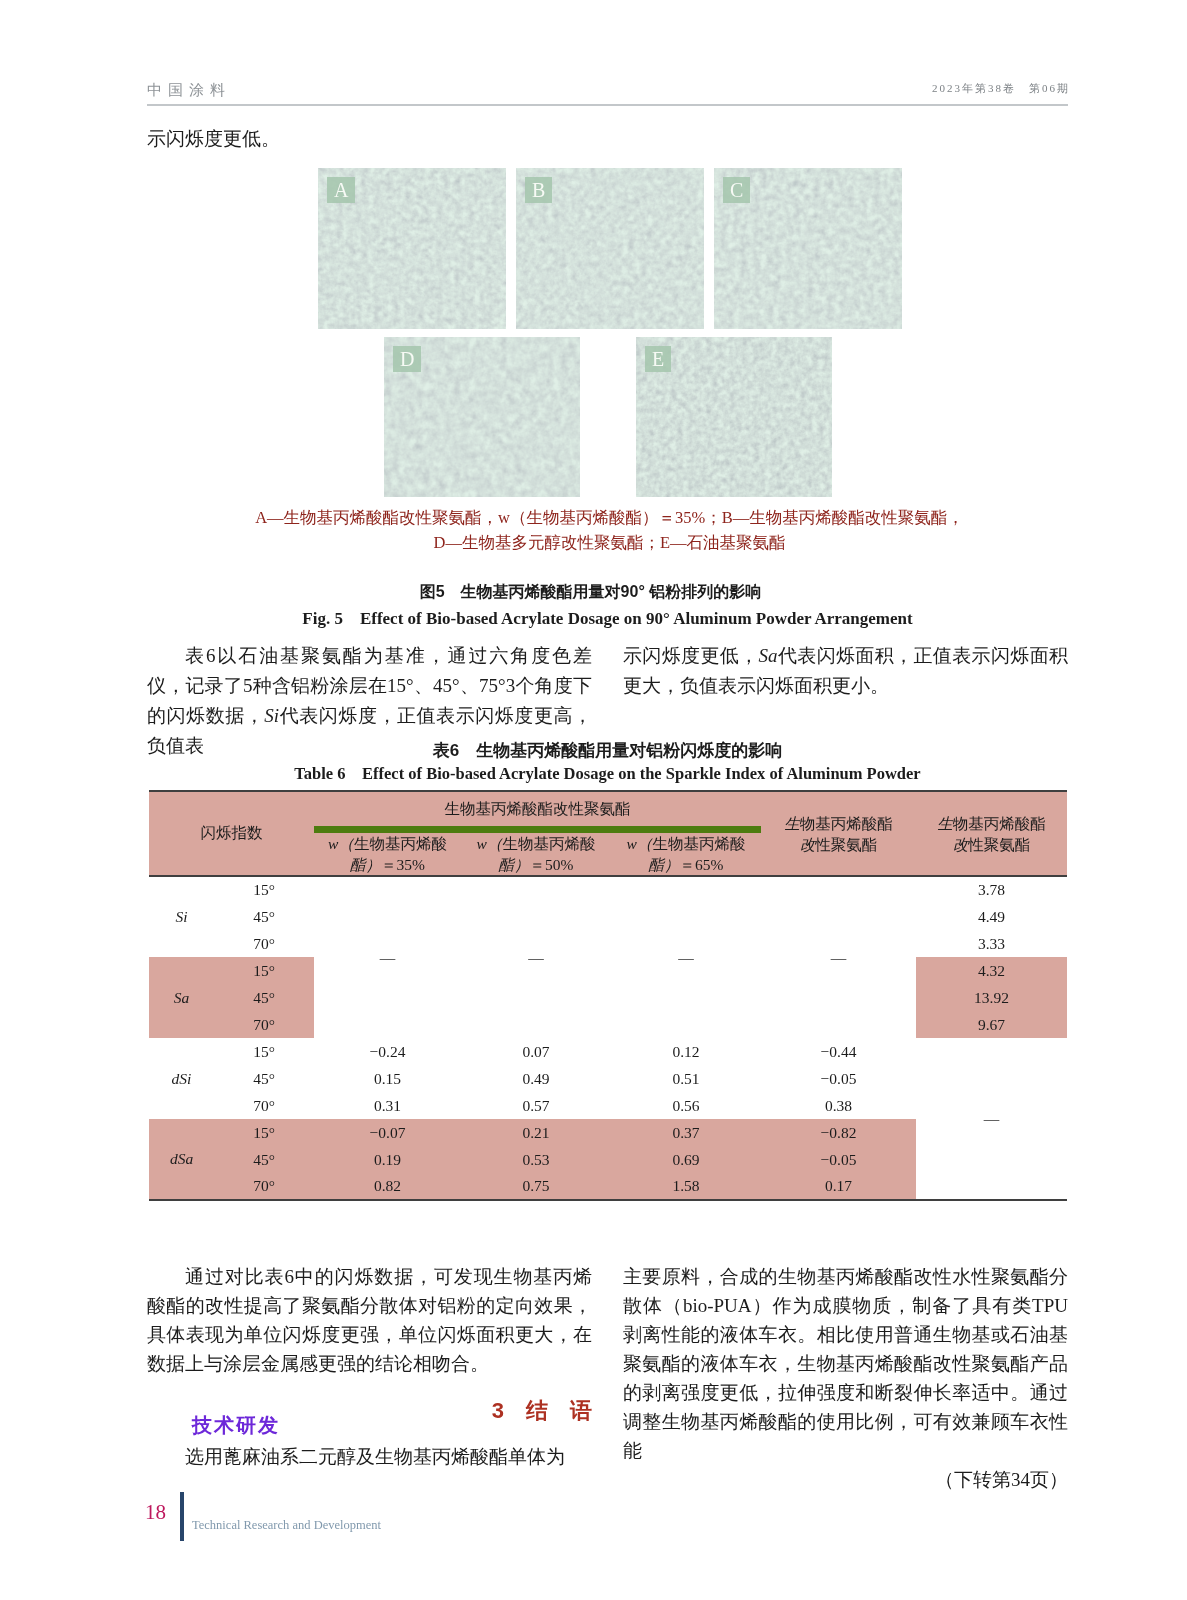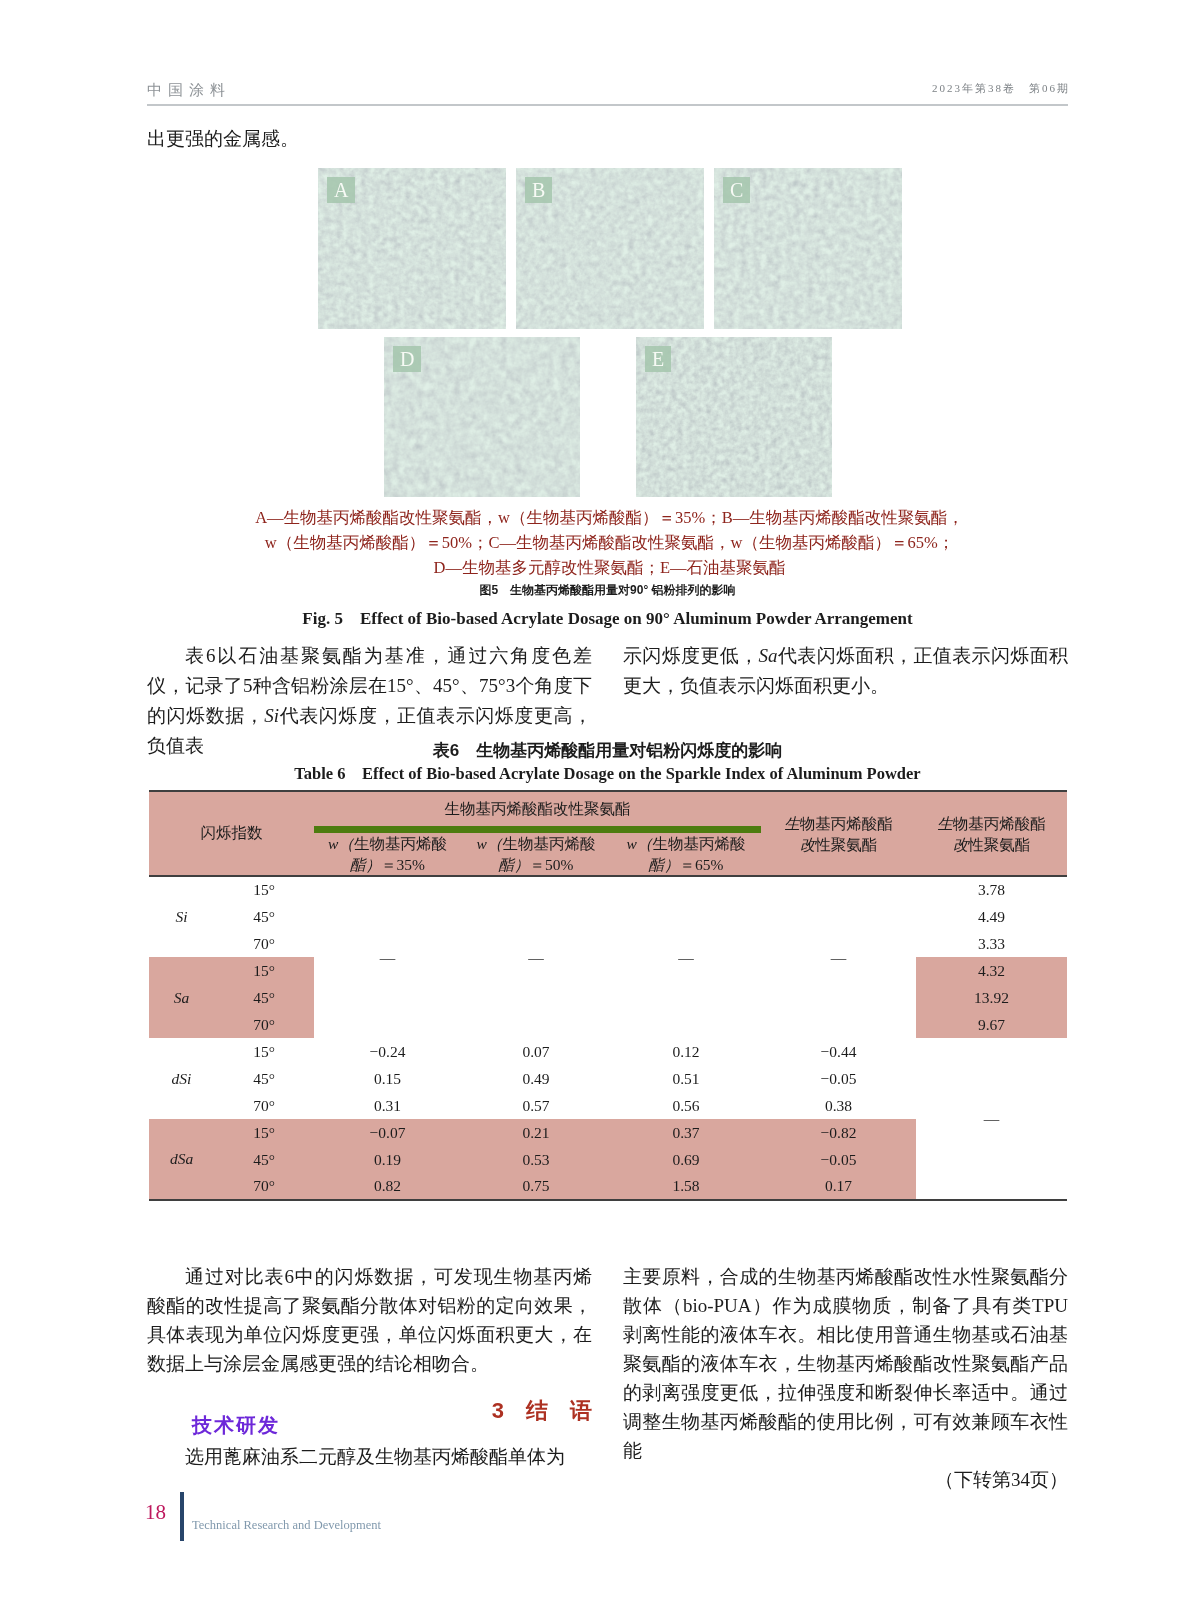--- a/index.html
+++ b/index.html
@@ -17,21 +17,21 @@
   
   .tile{position:absolute;overflow:hidden;}
   .tile svg{display:block;width:100%;height:100%;}
   .tile-label{position:absolute;left:9px;top:9px;font-size:20px;color:#f7faf5;
               background:rgba(165,198,173,0.85);padding:0 7px;line-height:26px;
               font-family:"Liberation Serif","DejaVu Serif",serif;}
 
   
   .redcap{left:135px;top:505px;width:921px;text-align:center;font-size:16.5px;line-height:25px;
           color:#8e241c;}
-  .capcn{left:133px;top:582px;width:921px;text-align:center;font-size:12px;font-weight:bold;
+  .capcn{left:116px;top:582px;width:921px;text-align:center;font-size:16px;font-weight:bold;
          font-family:"Liberation Sans","DejaVu Sans",sans-serif;}
   .capen{left:133px;top:607px;width:921px;text-align:center;font-size:17px;font-weight:bold;}
 
   
   .col{width:445px;font-size:19px;line-height:30px;text-align:justify;}
   .col .ind{text-indent:2em;}
   .introL{left:133px;top:641px;}
   .introR{left:609px;top:641px;}
   .ital{font-style:italic;}
 
@@ -70,21 +70,21 @@
 </style>
 </head>
 <body>
 
 <div class="page">
 
   <div class="abs journal">中国涂料</div>
   <div class="abs issue">2023年第38卷　第06期</div>
   <div class="abs hrule"></div>
 
-  <div class="abs lead">出更强的金属感。</div>
+  <div class="abs lead">示闪烁度更低。</div>
 
   <div class="tile abs" style="left:304px;top:168px;width:188px;height:161px;">
     <svg viewBox="0 0 188 161" preserveAspectRatio="none">
       <filter id="mA" x="0" y="0" width="100%" height="100%">
         <feTurbulence type="fractalNoise" baseFrequency="0.16" numOctaves="3" seed="3"></feTurbulence>
         <feColorMatrix type="matrix" values="0.33 0.33 0.33 0 0 0.33 0.33 0.33 0 0 0.33 0.33 0.33 0 0 0 0 0 0 1"></feColorMatrix>
         <feComponentTransfer>
           <feFuncR type="table" tableValues="0.40 0.58 0.74 0.81"></feFuncR>
           <feFuncG type="table" tableValues="0.47 0.65 0.86 0.91"></feFuncG>
           <feFuncB type="table" tableValues="0.50 0.64 0.79 0.83"></feFuncB>
@@ -150,21 +150,20 @@
           <feFuncB type="table" tableValues="0.48 0.62 0.79 0.83"></feFuncB>
         </feComponentTransfer>
       </filter>
       <rect width="196" height="160" filter="url(#mE)"></rect>
     </svg>
     <span class="tile-label">E</span>
   </div>
 
   <div class="abs redcap">
     <div>A—生物基丙烯酸酯改性聚氨酯，w（生物基丙烯酸酯）＝35%；B—生物基丙烯酸酯改性聚氨酯，</div>
-    <div>w（生物基丙烯酸酯）＝50%；C—生物基丙烯酸酯改性聚氨酯，w（生物基丙烯酸酯）＝65%；</div>
     <div>D—生物基多元醇改性聚氨酯；E—石油基聚氨酯</div>
   </div>
   <div class="abs capcn">图5　生物基丙烯酸酯用量对90° 铝粉排列的影响</div>
   <div class="abs capen">Fig. 5　Effect of Bio-based Acrylate Dosage on 90° Aluminum Powder Arrangement</div>
 
   <div class="abs col introL">
     <div class="ind"><span>表6以石油基聚氨酯为基准，通过六角度色差仪，记录了5种含铝粉涂层在15°、45°、75°3个角度下的闪烁数据，</span><span class="ital">Si</span><span>代表闪烁度，正值表示闪烁度更高，负值表</span></div>
   </div>
   <div class="abs col introR">
     <div><span>示闪烁度更低，</span><span class="ital">Sa</span><span>代表闪烁面积，正值表示闪烁面积更大，负值表示闪烁面积更小。</span></div>

